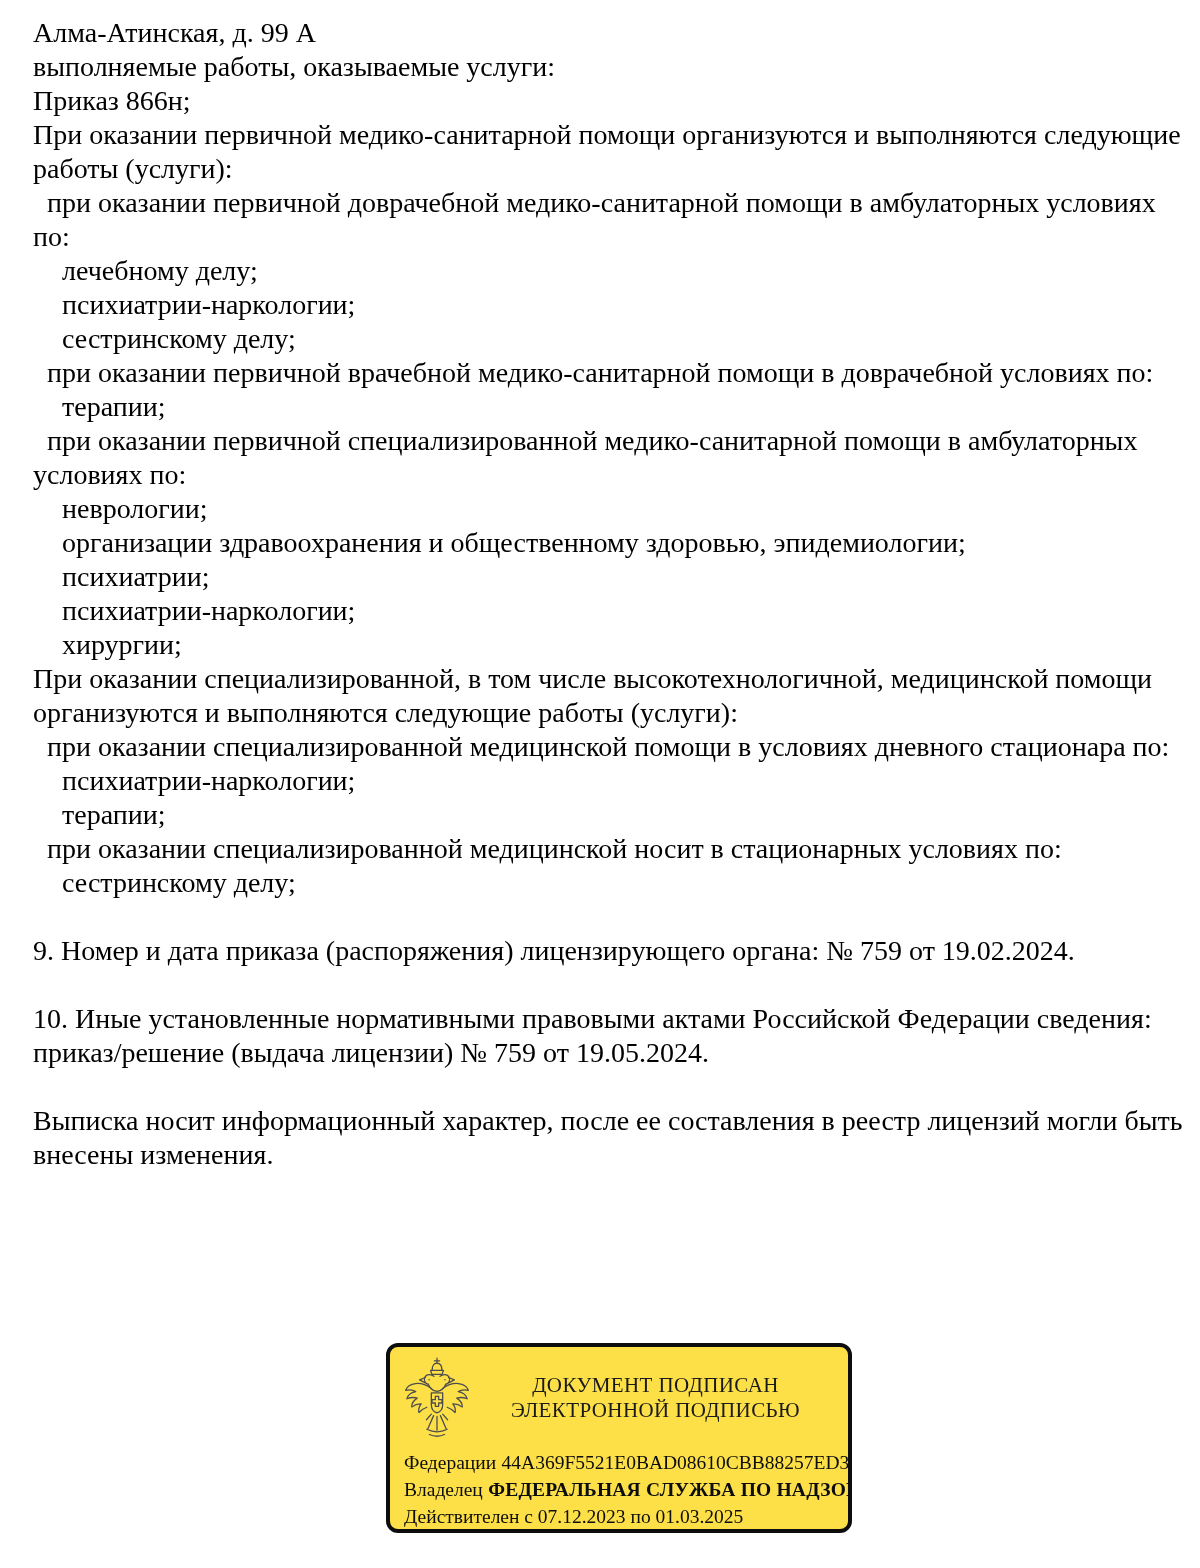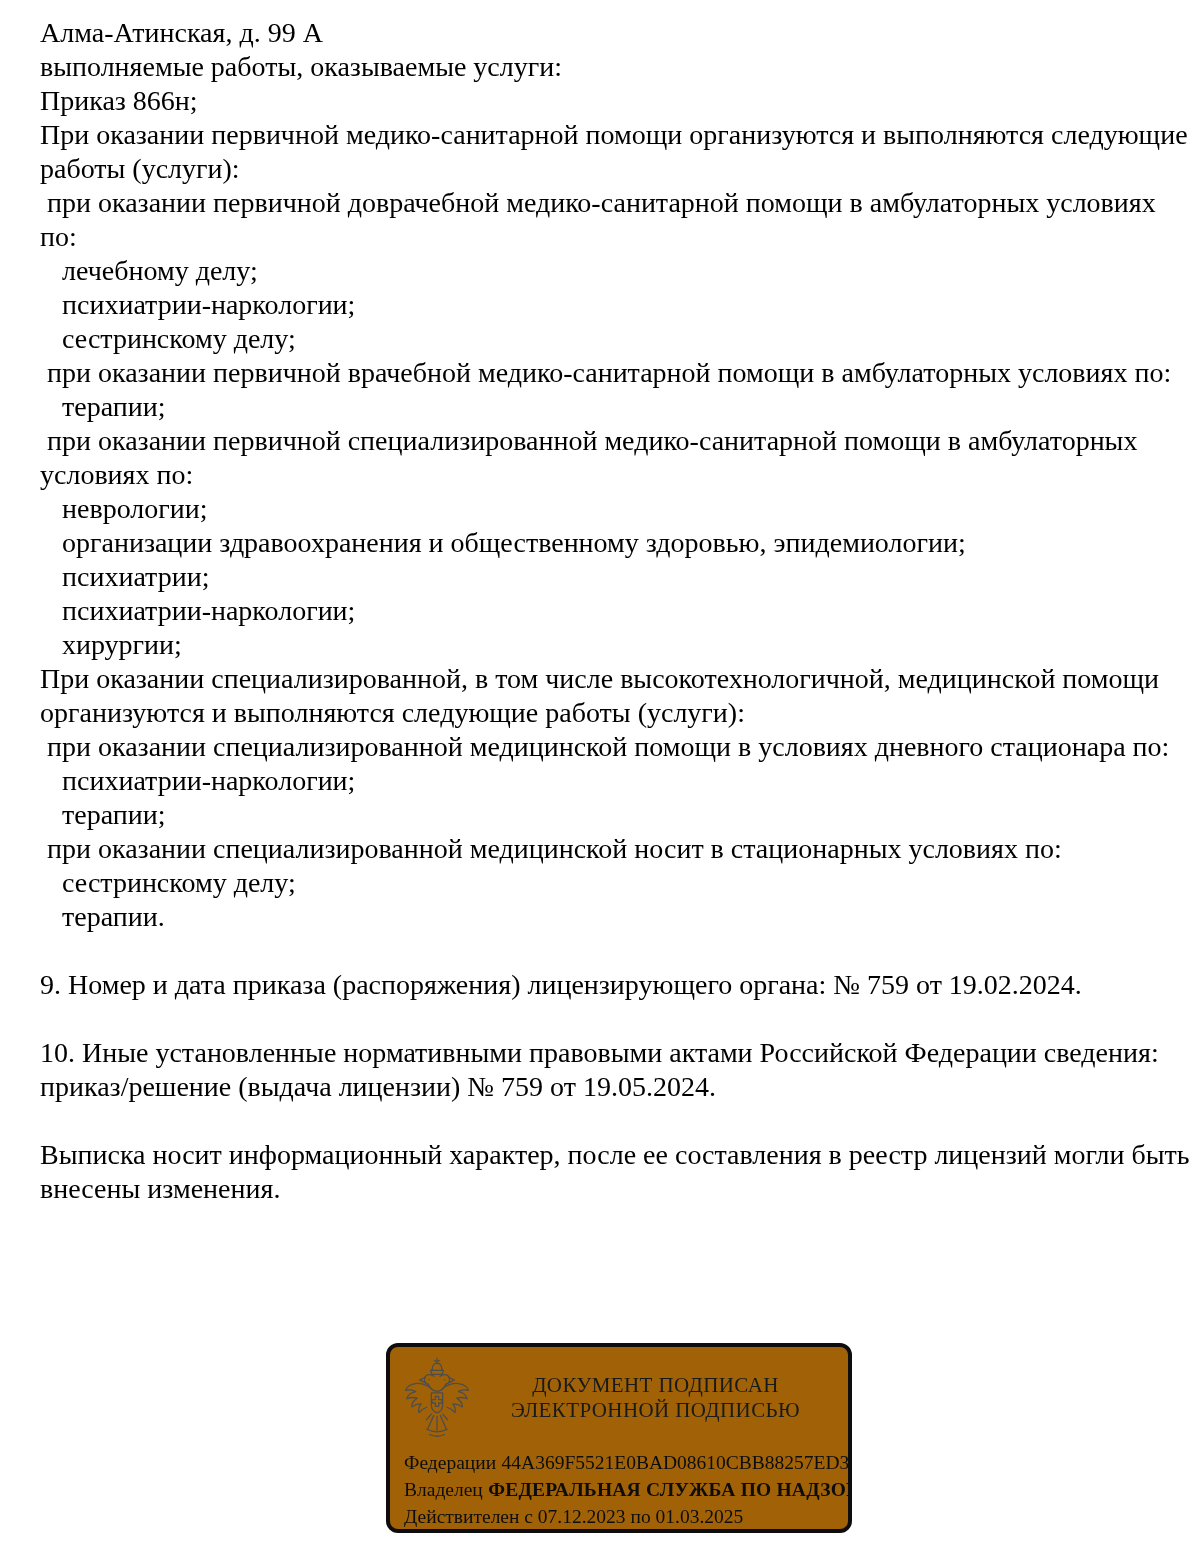--- a/index.html
+++ b/index.html
@@ -21,35 +21,35 @@
     left: 33px;
     top: 16px;
     width: 1140px;
   }
   .line {
     font-size: 28px;
     line-height: 34px;
     min-height: 34px;
     white-space: pre;
   }
-  .ind0 { padding-left: 0; margin-left: 7px; }
+  .ind0 { padding-left: 0; }
   .ind1 { padding-left: 14px; }
   .ind2 { padding-left: 29px; }
 
   
   .stamp {
     position: absolute;
     left: 386px;
     top: 1343px;
     width: 466px;
     height: 190px;
     box-sizing: border-box;
     border: 4px solid #0d0d0d;
     border-radius: 12px;
-    background: #a16207;
+    background: #fde047;
     overflow: hidden;
   }
   .stamp-header {
     display: flex;
     align-items: flex-start;
     padding: 9px 8px 0 13px;
     height: 92px;
     box-sizing: border-box;
   }
   .emblem {
@@ -84,37 +84,36 @@
     <div class="line ind0">Алма-Атинская, д. 99 А</div>
     <div class="line ind0">выполняемые работы, оказываемые услуги:</div>
     <div class="line ind0">Приказ 866н;</div>
     <div class="line ind0">При оказании первичной медико-санитарной помощи организуются и выполняются следующие</div>
     <div class="line ind0">работы (услуги):</div>
     <div class="line ind1">при оказании первичной доврачебной медико-санитарной помощи в амбулаторных условиях</div>
     <div class="line ind0">по:</div>
     <div class="line ind2">лечебному делу;</div>
     <div class="line ind2">психиатрии-наркологии;</div>
     <div class="line ind2">сестринскому делу;</div>
-    <div class="line ind1">при оказании первичной врачебной медико-санитарной помощи в амбулаторных условиях по:</div>
+    <div class="line ind1">при оказании первичной врачебной медико-санитарной помощи в доврачебной условиях по:</div>
     <div class="line ind2">терапии;</div>
     <div class="line ind1">при оказании первичной специализированной медико-санитарной помощи в амбулаторных</div>
     <div class="line ind0">условиях по:</div>
     <div class="line ind2">неврологии;</div>
     <div class="line ind2">организации здравоохранения и общественному здоровью, эпидемиологии;</div>
     <div class="line ind2">психиатрии;</div>
     <div class="line ind2">психиатрии-наркологии;</div>
     <div class="line ind2">хирургии;</div>
     <div class="line ind0">При оказании специализированной, в том числе высокотехнологичной, медицинской помощи</div>
     <div class="line ind0">организуются и выполняются следующие работы (услуги):</div>
     <div class="line ind1">при оказании специализированной медицинской помощи в условиях дневного стационара по:</div>
     <div class="line ind2">психиатрии-наркологии;</div>
     <div class="line ind2">терапии;</div>
     <div class="line ind1">при оказании специализированной медицинской носит в стационарных условиях по:</div>
     <div class="line ind2">сестринскому делу;</div>
-    <div class="line ind2">терапии.</div>
     <div class="line ind0"></div>
     <div class="line ind0">9. Номер и дата приказа (распоряжения) лицензирующего органа: № 759 от 19.02.2024.</div>
     <div class="line ind0"></div>
     <div class="line ind0">10. Иные установленные нормативными правовыми актами Российской Федерации сведения:</div>
     <div class="line ind0">приказ/решение (выдача лицензии) № 759 от 19.05.2024.</div>
     <div class="line ind0"></div>
     <div class="line ind0">Выписка носит информационный характер, после ее составления в реестр лицензий могли быть</div>
     <div class="line ind0">внесены изменения.</div>
   </div>
 

